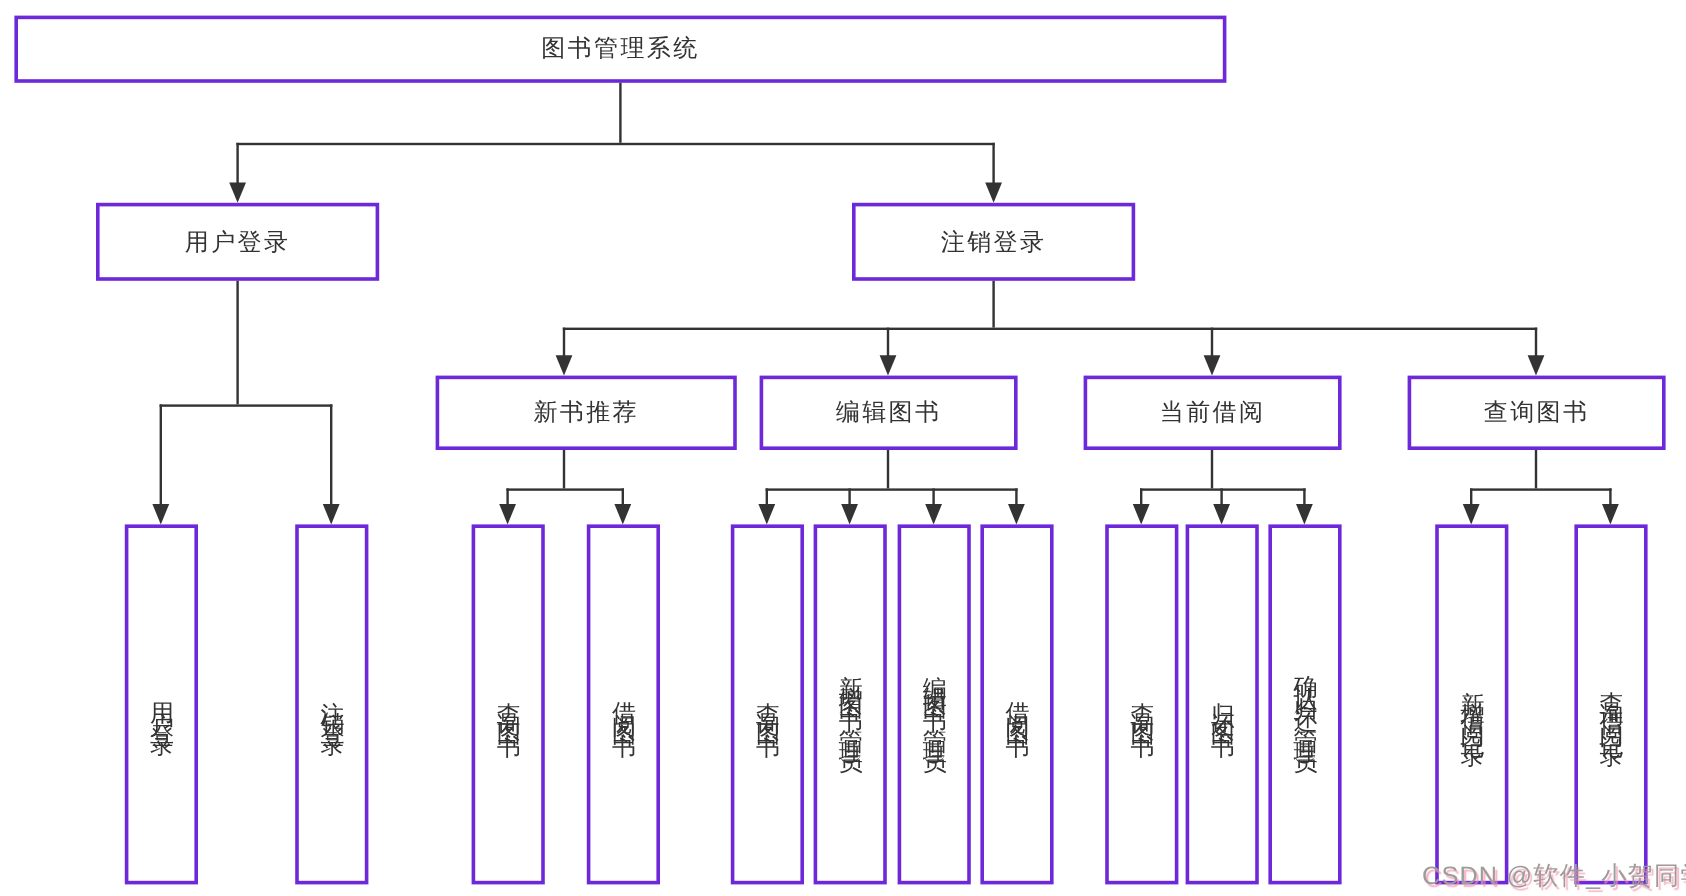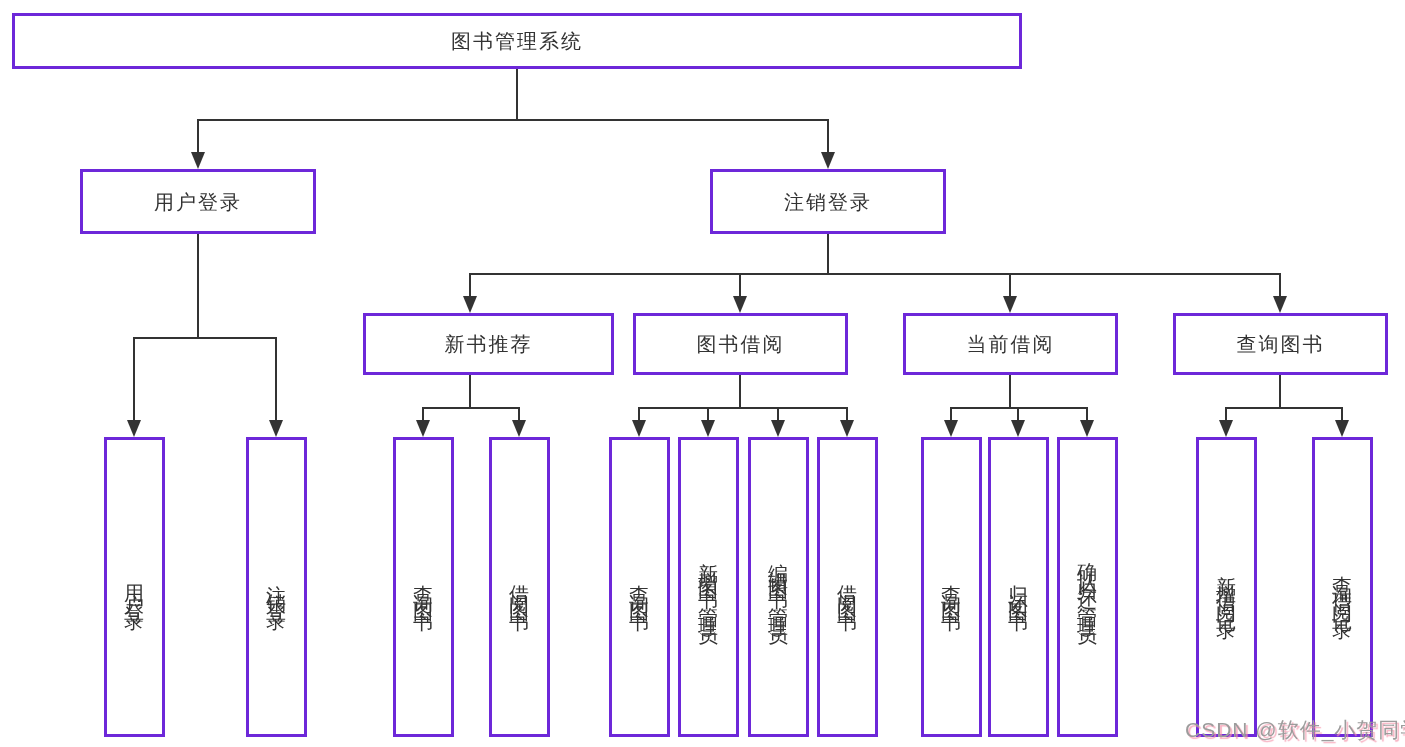--- a/index.html
+++ b/index.html
@@ -52,21 +52,21 @@
   <div class="arrow-down" style="left:269px;top:337px;height:100px;"></div>
 
   <div class="line" style="left:827px;top:234px;width:2px;height:39px;"></div>
   <div class="line" style="left:469px;top:273px;width:812px;height:2px;"></div>
   <div class="arrow-down" style="left:463px;top:273px;height:40px;"></div>
   <div class="arrow-down" style="left:733px;top:273px;height:40px;"></div>
   <div class="arrow-down" style="left:1003px;top:273px;height:40px;"></div>
   <div class="arrow-down" style="left:1273px;top:273px;height:40px;"></div>
 
   <div class="box" style="left:363px;top:313px;width:251px;height:62px;">新书推荐</div>
-  <div class="box" style="left:633px;top:313px;width:215px;height:62px;">图书借阅</div>
+  <div class="box" style="left:633px;top:313px;width:215px;height:62px;">编辑图书</div>
   <div class="box" style="left:903px;top:313px;width:215px;height:62px;">当前借阅</div>
   <div class="box" style="left:1173px;top:313px;width:215px;height:62px;">查询图书</div>
 
   <div class="line" style="left:469px;top:375px;width:2px;height:32px;"></div>
   <div class="line" style="left:422px;top:407px;width:98px;height:2px;"></div>
   <div class="arrow-down" style="left:416px;top:407px;height:30px;"></div>
   <div class="arrow-down" style="left:512px;top:407px;height:30px;"></div>
 
   <div class="line" style="left:739px;top:375px;width:2px;height:32px;"></div>
   <div class="line" style="left:638px;top:407px;width:210px;height:2px;"></div>

